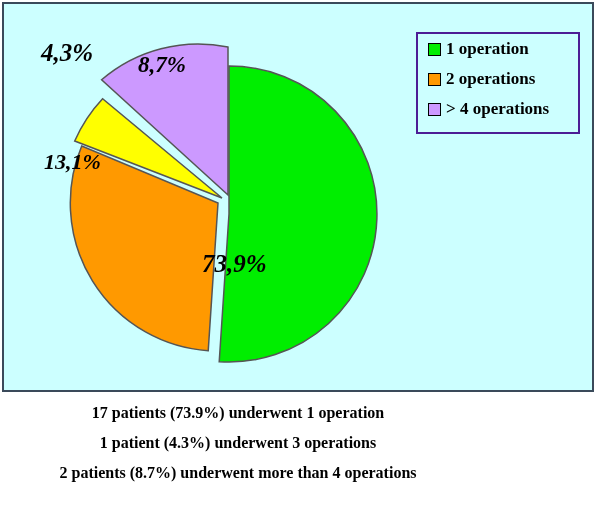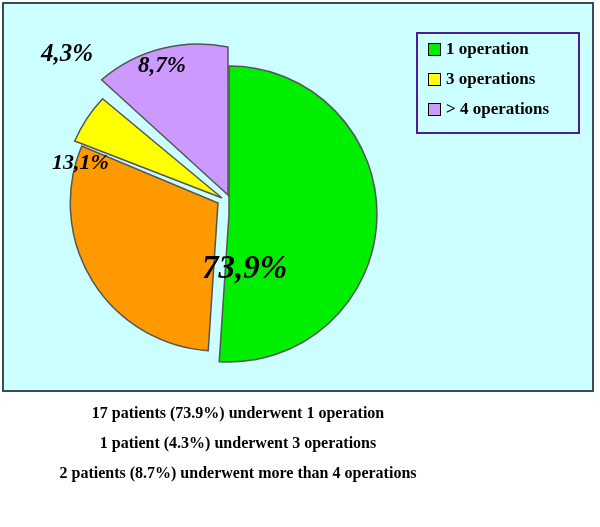--- a/index.html
+++ b/index.html
@@ -43,22 +43,22 @@
 
   .slice-label {
     position: absolute;
     font-family: "Liberation Serif", serif;
     font-weight: bold;
     color: #000000;
     white-space: nowrap;
     line-height: 1;
     font-style: italic;
   }
-  #label-slice-0 { left: 198px; top: 247px; font-size: 33px; }
-  #label-slice-1 { left: 48px;  top: 147px; font-size: 22px; }
+  #label-slice-0 { left: 198px; top: 247px; font-size: 25px; }
+  #label-slice-1 { left: 40px;  top: 147px; font-size: 22px; }
   #label-slice-2 { left: 37px;  top: 36px;  font-size: 25px; }
   #label-slice-3 { left: 134px; top: 49px;  font-size: 23px; }
 
   
   #legend {
     position: absolute;
     left: 412px;
     top: 28px;
     width: 164px;
     background: #ccffff;
@@ -130,22 +130,22 @@
     <div class="slice-label" id="label-slice-2">4,3%</div>
     <div class="slice-label" id="label-slice-3">8,7%</div>
   </div>
 
   <div id="legend">
     <div class="legend-row">
       <span class="legend-swatch" style="background:#00ee00"></span>
       <span class="legend-text">1 operation</span>
     </div>
     <div class="legend-row">
-      <span class="legend-swatch" style="background:#ffff00"></span>
-      <span class="legend-text">3 operations</span>
+      <span class="legend-swatch" style="background:#ff9900"></span>
+      <span class="legend-text">2 operations</span>
     </div>
     <div class="legend-row">
       <span class="legend-swatch" style="background:#cc99ff"></span>
       <span class="legend-text">&gt; 4 operations</span>
     </div>
   </div>
 
 </div>
 
 <div id="caption">

